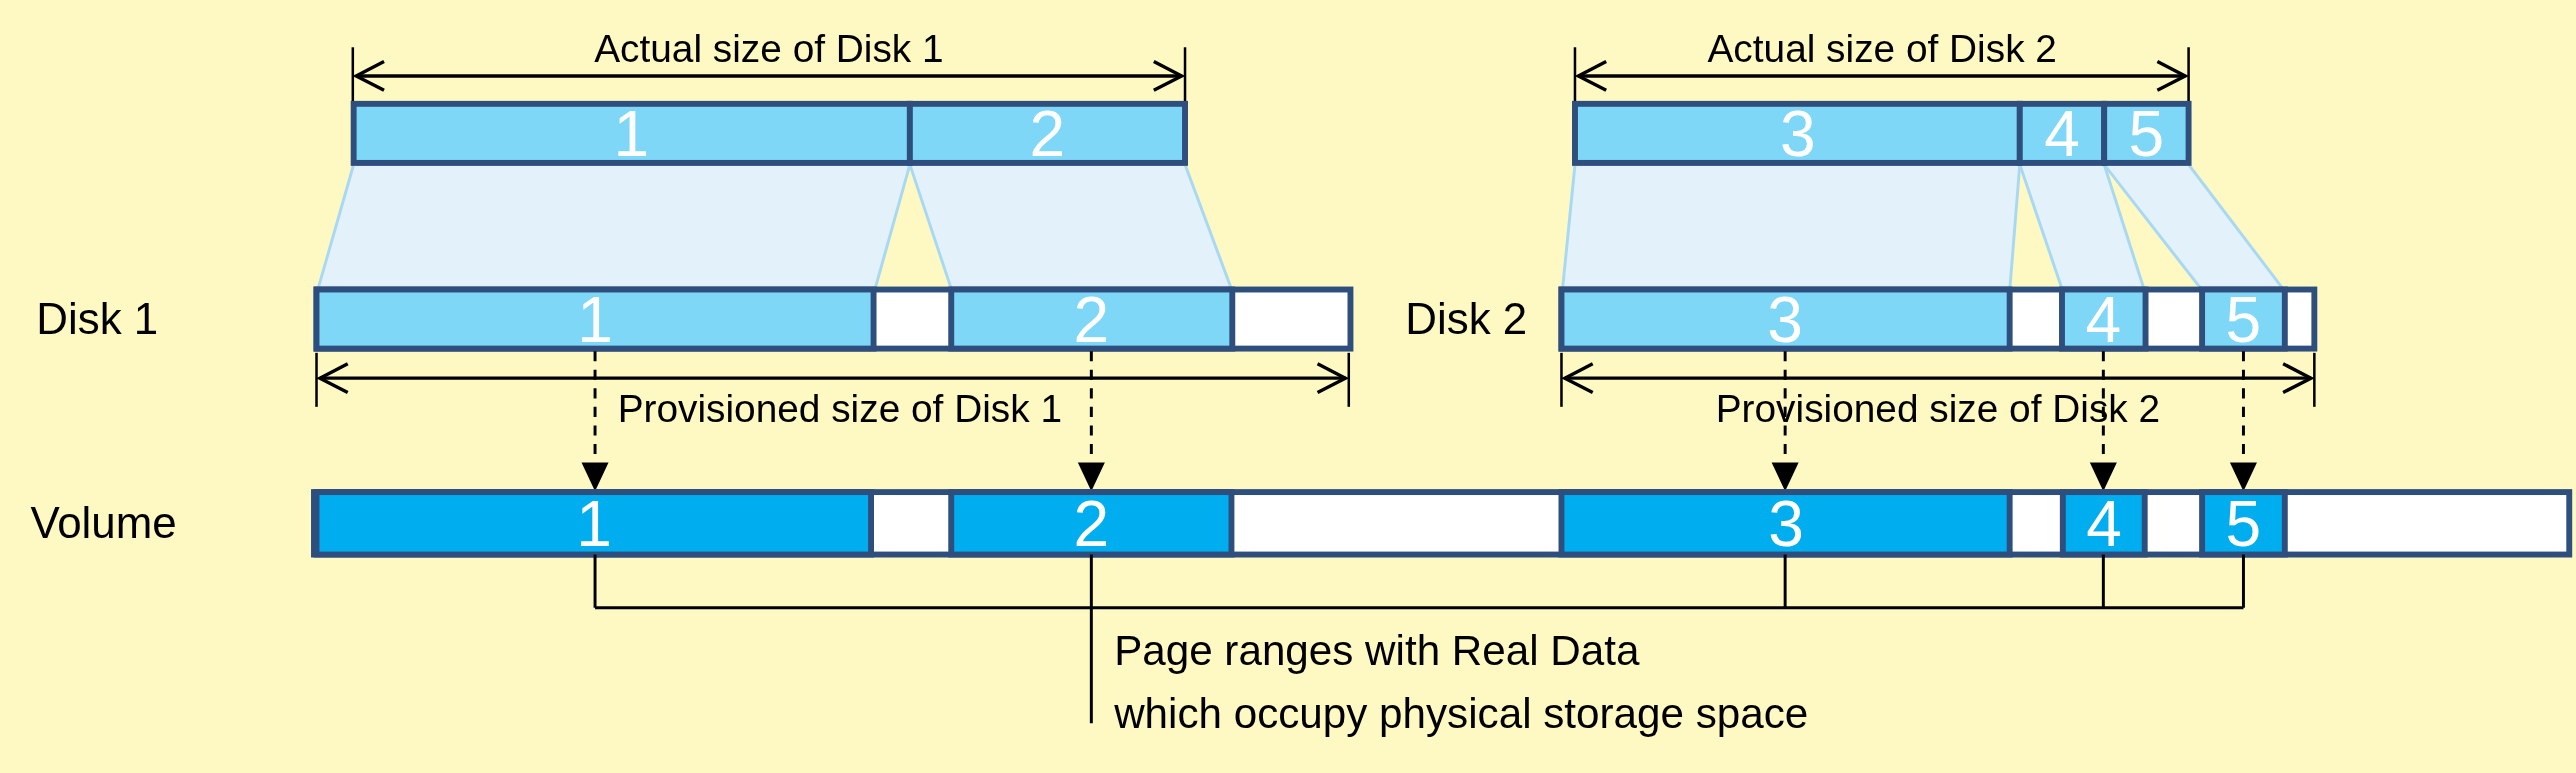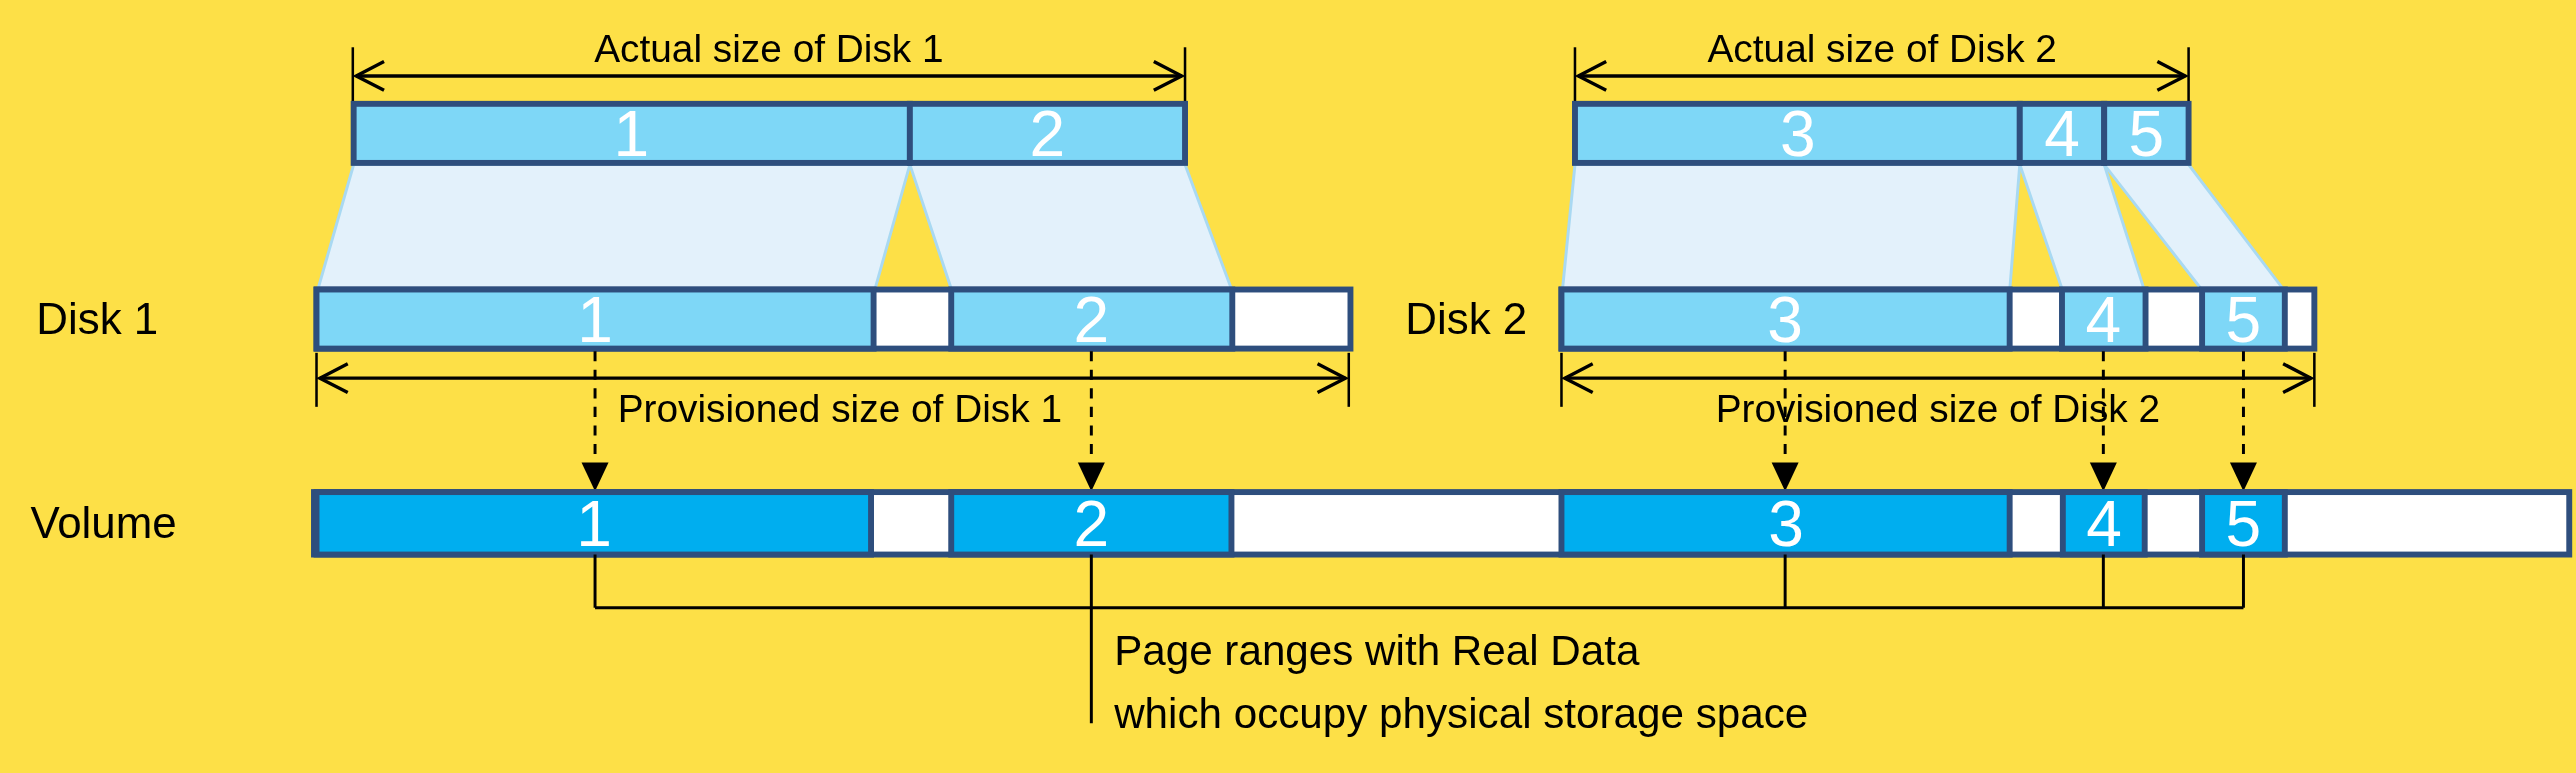--- a/index.html
+++ b/index.html
@@ -4,21 +4,21 @@
 <style>
   html, body {
     margin: 0;
     padding: 0;
     background: #ffffff;
   }
   #canvas {
     width: 2576px;
     height: 774px;
     position: relative;
-    background: #fde047;
+    background: #fef9c3;
     font-family: "Liberation Sans", sans-serif;
   }
   svg { display: block; }
 
   
   .page-block      { fill: var(--page-fill); stroke: var(--outline); stroke-width: 7; }
   .vol-page-block  { fill: var(--volume-page-fill); stroke: var(--outline); stroke-width: 7; }
   .bar-shell       { fill: #ffffff; stroke: var(--outline); stroke-width: 7; }
   .trap            { fill: var(--trapezoid-fill); stroke: var(--trapezoid-stroke); stroke-width: 3.5; }
   .dim-line        { stroke: var(--ink); stroke-width: 4; fill: none; }

